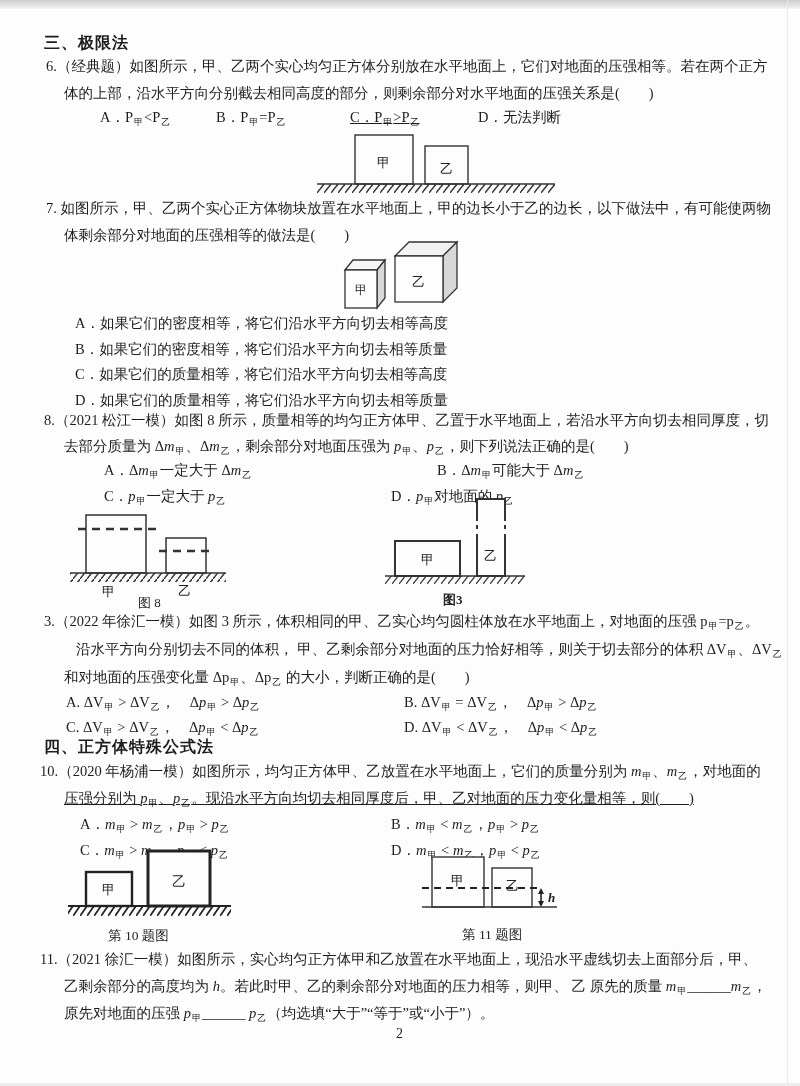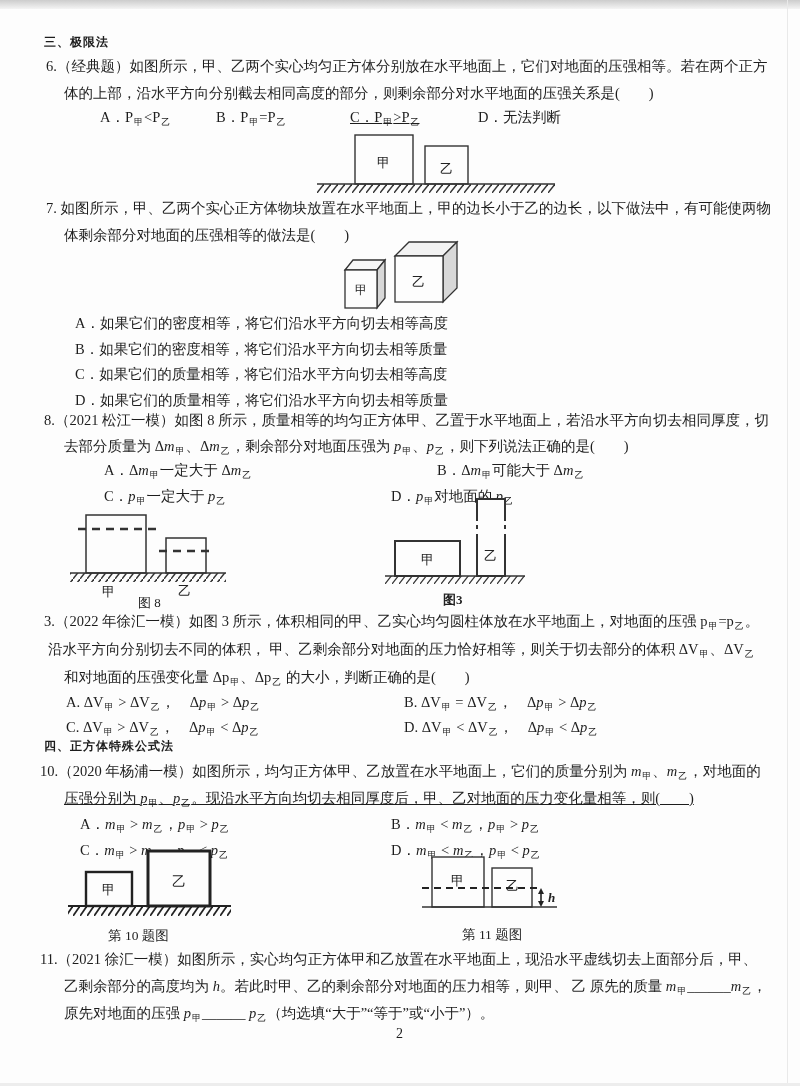--- a/index.html
+++ b/index.html
@@ -7,21 +7,21 @@
     position:relative; width:800px; height:1086px; background:#fdfdfd;
     font-family:"Liberation Serif","DejaVu Serif",serif; color:#1d1d1d;
     overflow:hidden;
   }
   .edge-top { position:absolute; top:0; left:0; width:100%; height:9px;
     background:linear-gradient(#cccccc,#f4f4f4); }
   .edge-right { position:absolute; top:0; right:12px; width:1px; height:100%; background:#e9e9e9; }
   .edge-bottom { position:absolute; bottom:0; left:0; width:100%; height:3px; background:#ededed; }
 
   .t { position:absolute; white-space:nowrap; font-size:14.5px; line-height:19px; }
-  .head { font-weight:bold; font-size:12px; letter-spacing:1px; }
+  .head { font-weight:bold; font-size:16px; letter-spacing:1px; }
   sub { font-size:9px; vertical-align:-3px; line-height:0; margin:0 1px; }
   .it { font-style:italic; }
   .fig { position:absolute; }
   svg { display:block; }
   svg text { font-family:"Liberation Serif","DejaVu Serif",serif; fill:#222; }
   .pagenum { position:absolute; font-size:14px; }
 
   
   .s3-head  { left:44px;  top:33px;  }
   .q6-l1    { left:46px;  top:57px;  }
@@ -40,21 +40,21 @@
   .q7-od    { left:75px;  top:391px; }
   .q8-l1    { left:44px;  top:411px; }
   .q8-l2    { left:64px;  top:437px; }
   .q8-oa    { left:104px; top:461px; }
   .q8-ob    { left:391px; top:461px;margin-left:46px; }
   .q8-oc    { left:104px; top:487px; }
   .q8-od    { left:391px; top:487px; }
   .fig8     { left:66px;  top:498px; }
   .fig3     { left:385px; top:494px; }
   .q9-l1    { left:44px;  top:612px; }
-  .q9-l2    { left:48px;  top:640px; }
+  .q9-l2    { left:76px;  top:640px; }
   .q9-l3    { left:64px;  top:668px; }
   .q9-oa    { left:66px;  top:693px; }
   .q9-ob    { left:404px; top:693px; }
   .q9-oc    { left:66px;  top:718px; }
   .q9-od    { left:404px; top:718px; }
   .s4-head  { left:44px;  top:737px; }
   .q10-l1   { left:40px;  top:762px; }
   .q10-l2   { left:64px;  top:789px;text-decoration:underline; }
   .q10-oa   { left:80px;  top:815px; }
   .q10-ob   { left:391px; top:815px; }

